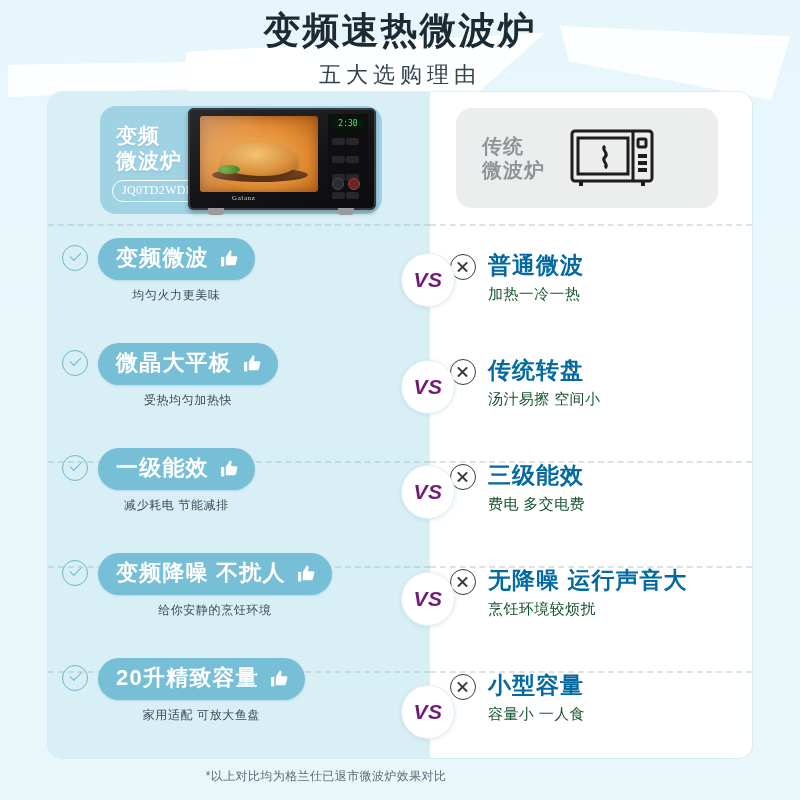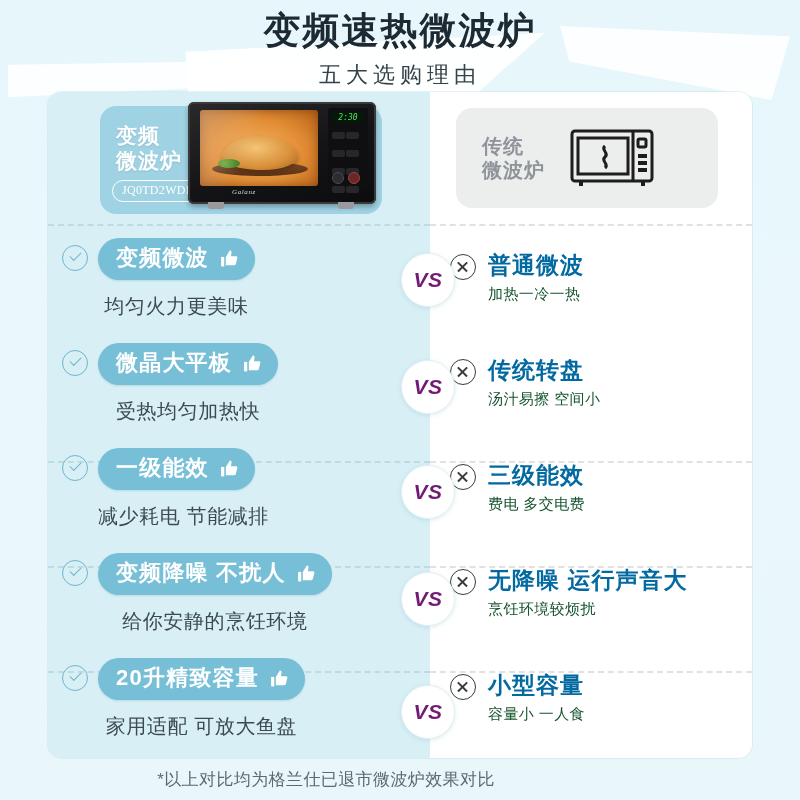--- a/index.html
+++ b/index.html
@@ -82,22 +82,22 @@
   .model-pill {
     position: absolute; left: 12px; top: 74px;
     padding: 2px 9px 3px;
     border: 1px solid #ffffff; border-radius: 11px;
     color: #ffffff; font-size: 12px; letter-spacing: .3px;
     font-family: "Liberation Serif", "DejaVu Serif", serif;
   }
 
   
   .oven {
-    position: absolute; left: 140px; top: 6px;
-    width: 188px; height: 116px; font-style: italic;
+    position: absolute; left: 140px; top: 12px;
+    width: 188px; height: 116px;
   }
   .oven-body {
     position: absolute; left: 0; top: 4px; width: 188px; height: 102px;
     background: linear-gradient(160deg, #2a2a2c 0%, #141416 55%, #0c0c0e 100%);
     border-radius: 6px;
     box-shadow: inset 0 0 0 2px #3a3a3d, 0 3px 5px rgba(0,0,0,.28);
   }
   .oven-glass {
     position: absolute; left: 12px; top: 12px; width: 118px; height: 76px;
     border-radius: 3px;
@@ -203,22 +203,22 @@
   .l-body { margin-left: 10px; }
   .pill {
     display: inline-flex; align-items: center; gap: 8px;
     background: #77bfd6; border-radius: 22px;
     padding: 5px 16px 7px 18px;
     color: #ffffff; font-size: 22px; font-weight: bold; letter-spacing: 1.2px;
     box-shadow: 0 1px 2px rgba(90,150,170,.25);
   }
   .thumb { width: 20px; height: 19px; margin-left: 2px; }
   .l-sub {
-    margin-top: 13px; text-align: center;
-    color: #3d4a51; font-size: 20px; letter-spacing: .6px;
+    margin-top: 7px; text-align: center;
+    color: #3d4a51; font-size: 12px; letter-spacing: .6px;
   }
 
   .row-r {
     position: relative; height: 105px;
     padding: 26px 0 0 20px;
     display: flex; align-items: flex-start;
   }
   .cross {
     width: 26px; height: 26px; flex: 0 0 26px; margin-top: 4px;
     border: 1.7px solid #3b3b3b; border-radius: 50%; position: relative;
@@ -239,21 +239,21 @@
     border-radius: 50%; background: #ffffff;
     border: 1.5px solid #e3f1f5;
     box-shadow: 0 1px 4px rgba(120,170,190,.25);
     color: #701a75; font-size: 21px; font-weight: bold; font-style: italic;
     display: flex; align-items: center; justify-content: center;
     z-index: 5; letter-spacing: .5px;
   }
 
   .footnote {
     position: absolute; left: 0; top: 768px; width: 652px;
-    text-align: center; color: #5c6a72; font-size: 17px; letter-spacing: .4px;
+    text-align: center; color: #5c6a72; font-size: 12px; letter-spacing: .4px;
   }
 </style>
 </head>
 <body>
 
 <div class="page">
 
   <div class="swoosh-a"></div>
   <div class="swoosh-b"></div>
   <div class="swoosh-c"></div>

